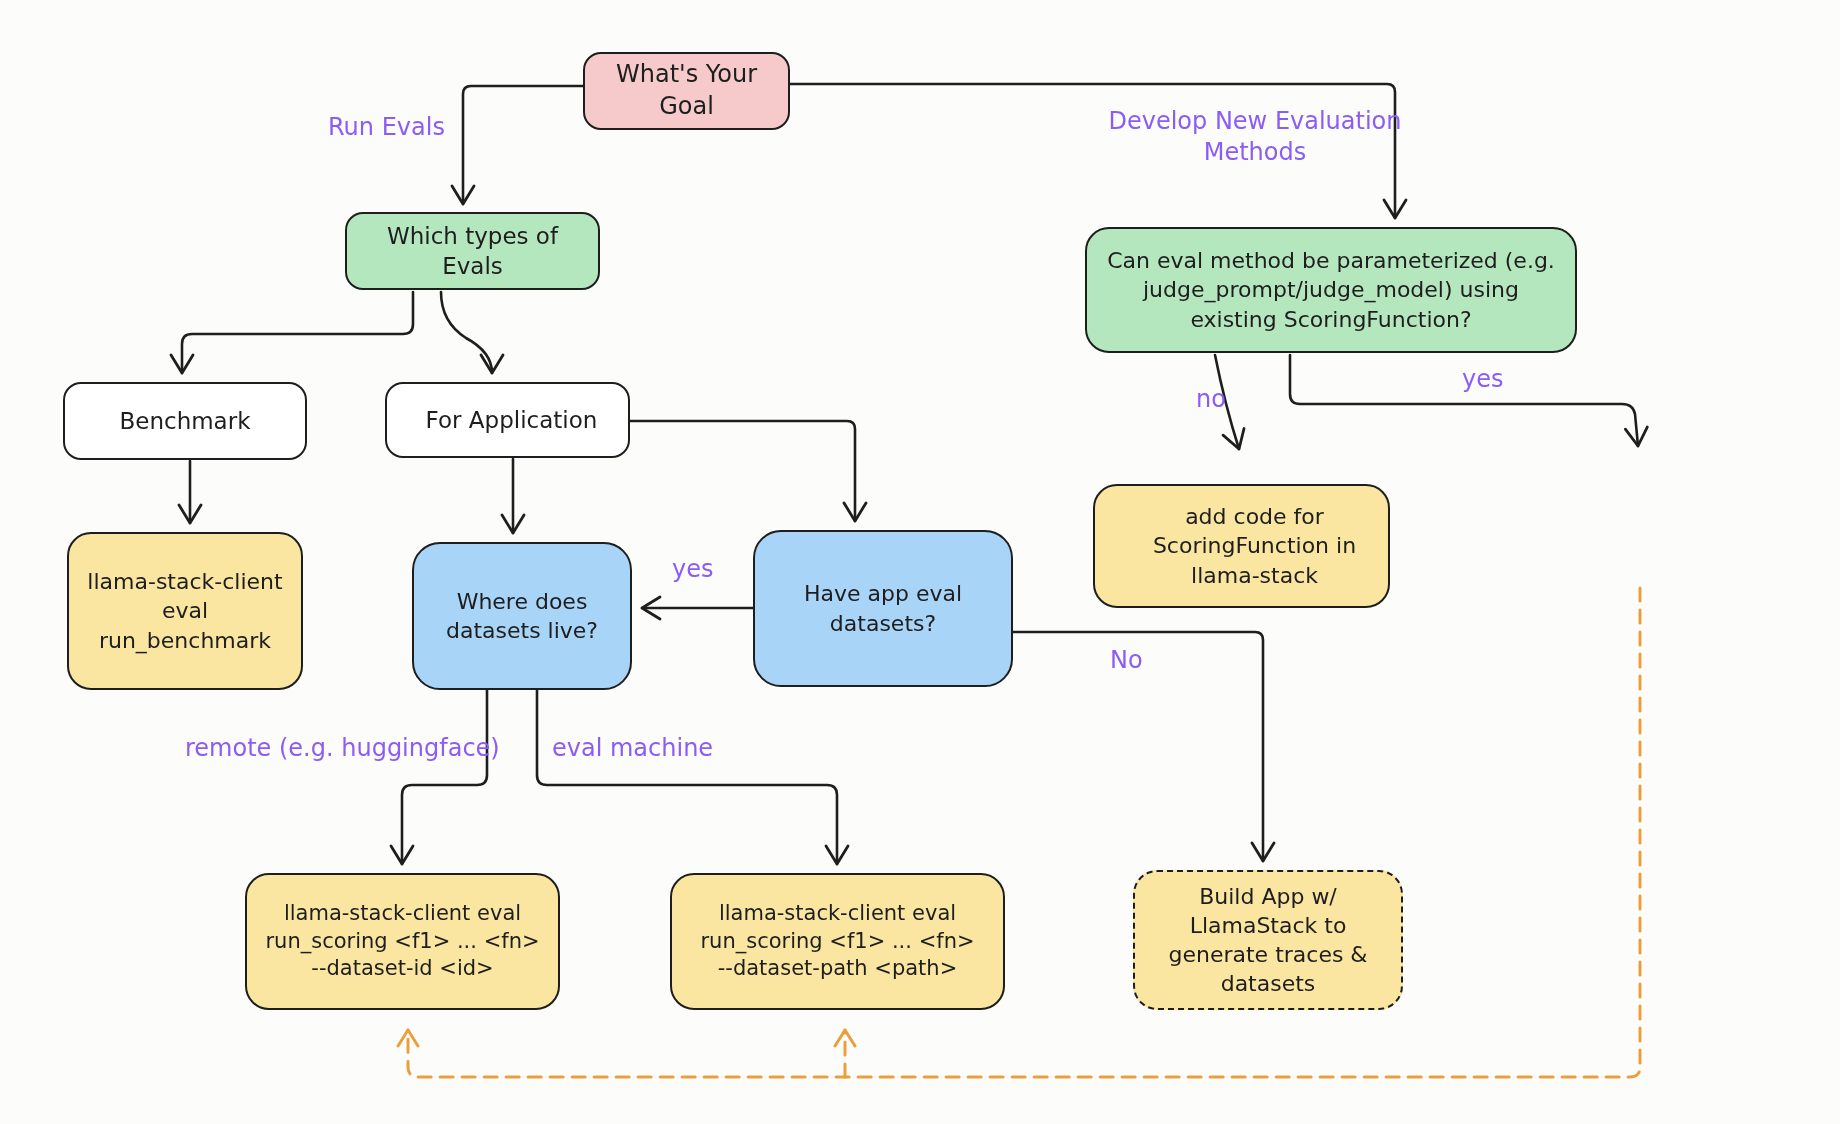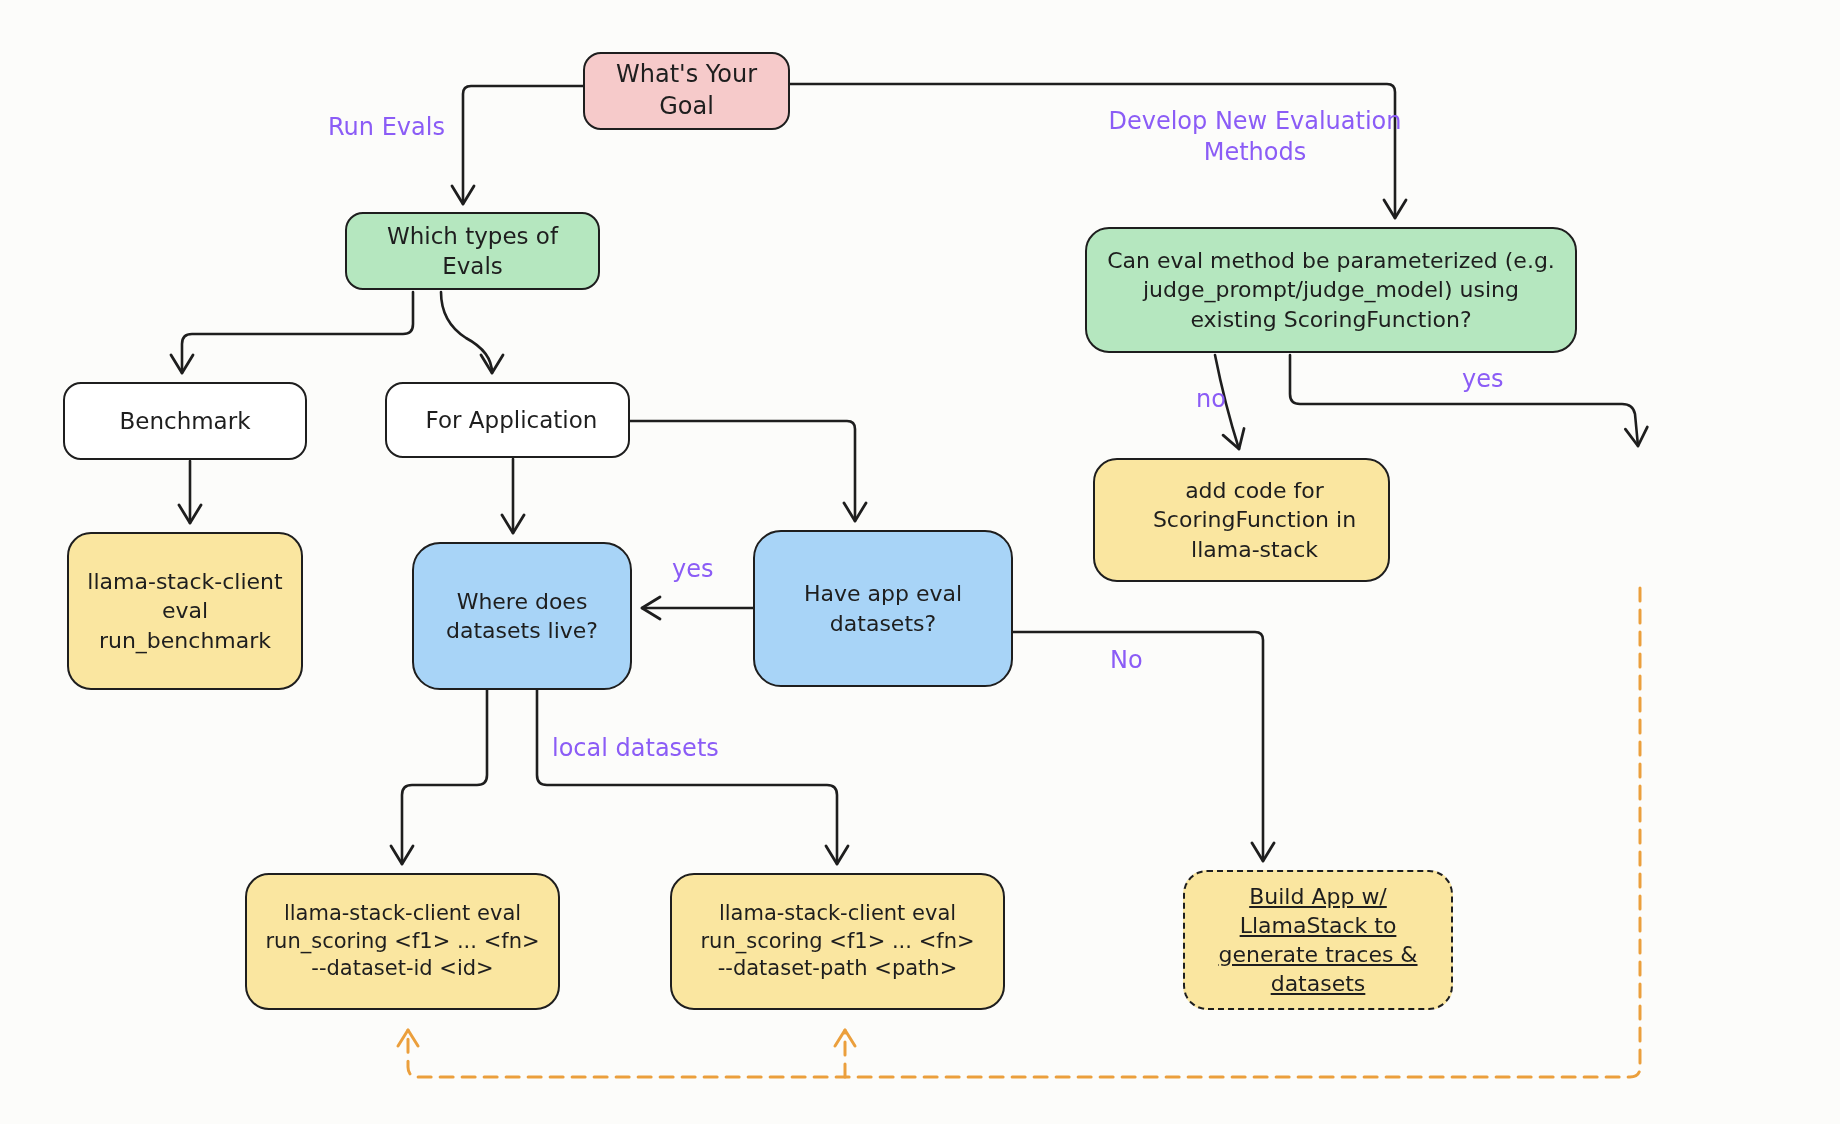--- a/index.html
+++ b/index.html
@@ -29,25 +29,25 @@
   .center{text-align:center;}
 
   #n-goal      {left:583px;top:52px;width:207px;height:78px;font-size:24px;}
   #n-which     {left:345px;top:212px;width:255px;height:78px;font-size:23px;}
   #n-can       {left:1085px;top:227px;width:492px;height:126px;font-size:22px;border-radius:24px;}
   #n-benchmark {left:63px;top:382px;width:244px;height:78px;font-size:23px;}
   #n-forapp    {left:385px;top:382px;width:245px;height:76px;font-size:23px;padding-left:16px;}
   #n-runbench  {left:67px;top:532px;width:236px;height:158px;}
   #n-where     {left:412px;top:542px;width:220px;height:148px;}
   #n-have      {left:753px;top:530px;width:260px;height:157px;}
-  #n-addcode   {left:1093px;top:458px;width:297px;height:124px;padding-left:34px;}
+  #n-addcode   {left:1093px;top:484px;width:297px;height:124px;padding-left:34px;}
   #n-runapp    {left:1495px;top:455px;width:310px;height:130px;}
   #n-scoreid   {left:245px;top:873px;width:315px;height:137px;font-size:21px;}
   #n-scorepath {left:670px;top:873px;width:335px;height:137px;font-size:21px;}
-  #n-buildapp  {left:1183px;top:870px;width:270px;height:140px;text-decoration:underline;}
+  #n-buildapp  {left:1133px;top:870px;width:270px;height:140px;}
 
   #l-runevals {left:328px;top:112px;}
   #l-develop  {left:1060px;top:106px;width:390px;}
   #l-no-right {left:1196px;top:384px;}
   #l-yes-right{left:1462px;top:364px;}
   #l-yes-mid  {left:672px;top:554px;}
   #l-no-mid   {left:1110px;top:645px;}
   #l-remote   {left:185px;top:733px;}
   #l-local    {left:552px;top:733px;}
 </style>
@@ -117,15 +117,16 @@
 generate traces &amp;
 datasets</div>
 
   <div class="elabel" id="l-runevals">Run Evals</div>
   <div class="elabel center" id="l-develop">Develop New Evaluation
 Methods</div>
   <div class="elabel" id="l-no-right">no</div>
   <div class="elabel" id="l-yes-right">yes</div>
   <div class="elabel" id="l-yes-mid">yes</div>
   <div class="elabel" id="l-no-mid">No</div>
-  <div class="elabel" id="l-local">local datasets</div>
+  <div class="elabel" id="l-remote">remote (e.g. huggingface)</div>
+  <div class="elabel" id="l-local">eval machine</div>
 
 </div>
 
 </body></html>

